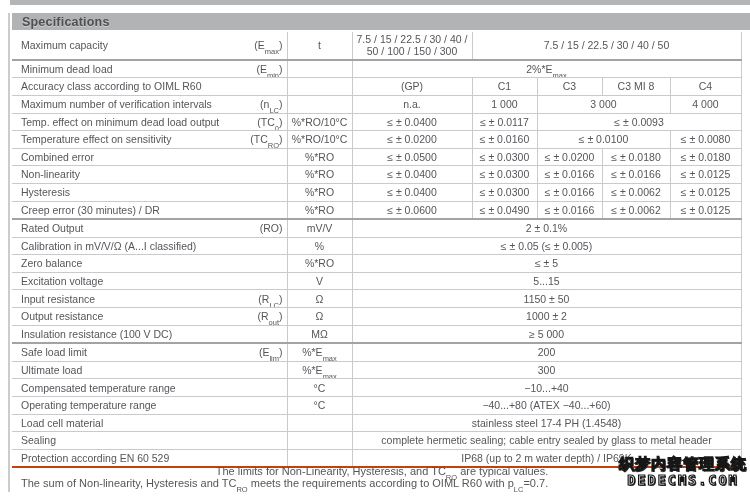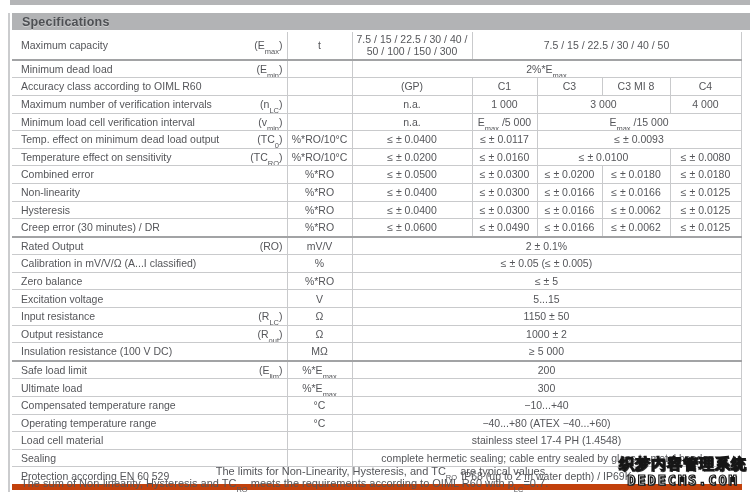--- a/index.html
+++ b/index.html
@@ -19,21 +19,21 @@
   }
   table.spec{
     position:absolute;left:12px;top:32px;width:729px;border-collapse:collapse;table-layout:fixed;
     font-size:10.5px;color:#55565a;
   }
   td{
     border-top:1px solid #c9cacc;padding:1px 3px;height:14.6px;line-height:1.18;
     text-align:center;vertical-align:middle;overflow:hidden;
   }
   tr:first-child td{border-top:none;}
-  tr:last-child td{border-bottom:6px solid #c2410c;}
+  tr:last-child td{border-bottom:2px solid #c2410c;}
   tr.thick td{border-bottom:2px solid #a2a3a5;}
   td.param{text-align:left;padding-left:9px;padding-right:4px;}
   td.param .pwrap{display:flex;justify-content:space-between;align-items:flex-start;}
   td.unit,td.val{border-left:1px solid #c9cacc;}
   td.c4,td.span-end{border-right:1px solid #c9cacc;}
   sub{font-size:7.5px;line-height:0;position:relative;top:2px;letter-spacing:0;}
   .footnotes{position:absolute;left:21px;top:466px;font-size:11px;line-height:11.8px;color:#55565a;text-align:right;}
   .watermark{
     position:absolute;right:3px;top:456px;text-align:center;font-weight:bold;color:#f2f2f2;
     -webkit-text-stroke:1.2px #161616;text-shadow:1px 1px 0 #3a3a3a;line-height:16px;
@@ -106,32 +106,20 @@
         </td>
         <td class="unit"></td>
         <td class="val" colspan="1">n.a.</td>
         <td class="val" colspan="1">1 000</td>
         <td class="val" colspan="2">3 000</td>
         <td class="val c4" colspan="1">4 000</td>
       </tr>
       <tr>
         <td class="param">
           <div class="pwrap">
-            <span>Minimum load cell verification interval</span>
-            <span>(v<sub>min</sub>)</span>
-          </div>
-        </td>
-        <td class="unit"></td>
-        <td class="val" colspan="1">n.a.</td>
-        <td class="val" colspan="1">E<sub>max</sub> /5 000</td>
-        <td class="val c4" colspan="3">E<sub>max</sub> /15 000</td>
-      </tr>
-      <tr>
-        <td class="param">
-          <div class="pwrap">
             <span>Temp. effect on minimum dead load output</span>
             <span>(TC<sub>0</sub>)</span>
           </div>
         </td>
         <td class="unit">%*RO/10°C</td>
         <td class="val" colspan="1">≤ ± 0.0400</td>
         <td class="val" colspan="1">≤ ± 0.0117</td>
         <td class="val c4" colspan="3">≤ ± 0.0093</td>
       </tr>
       <tr>

